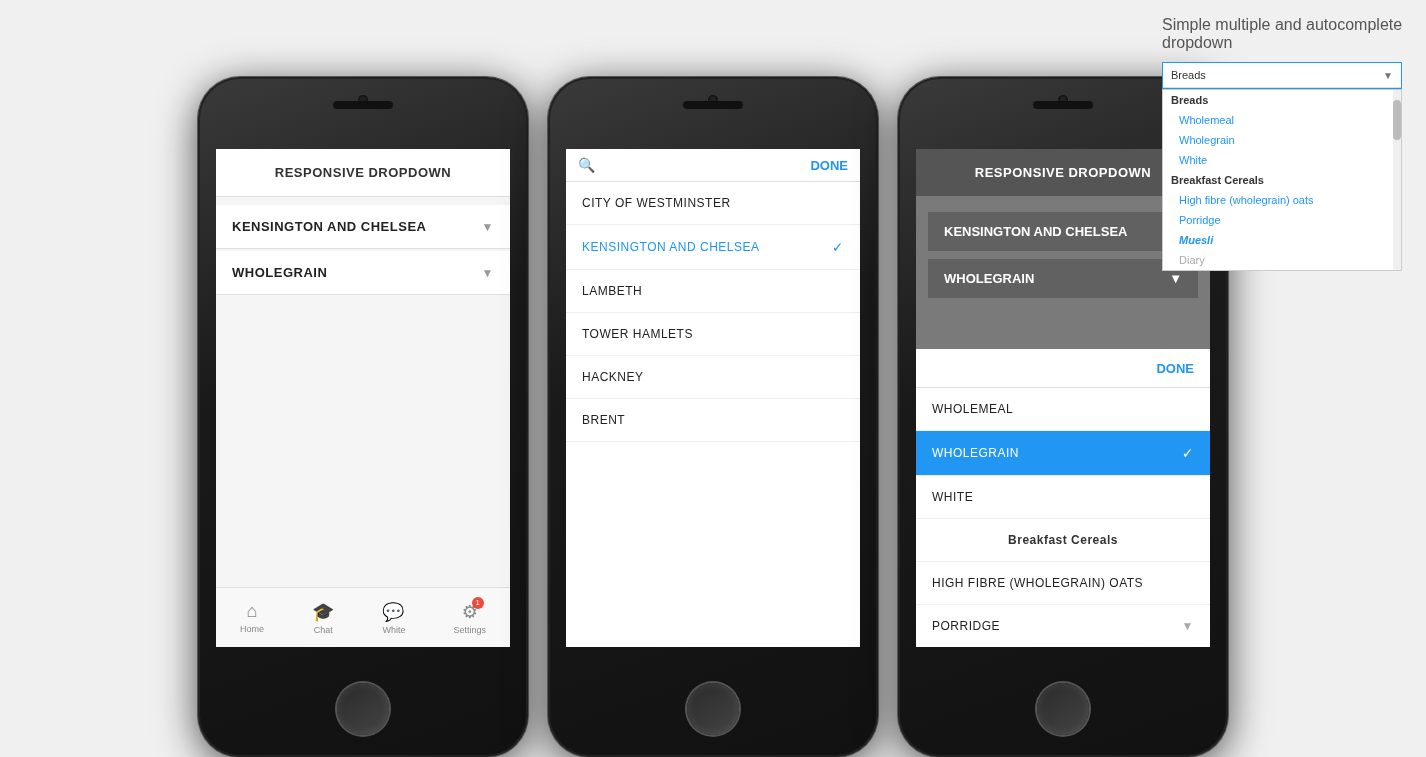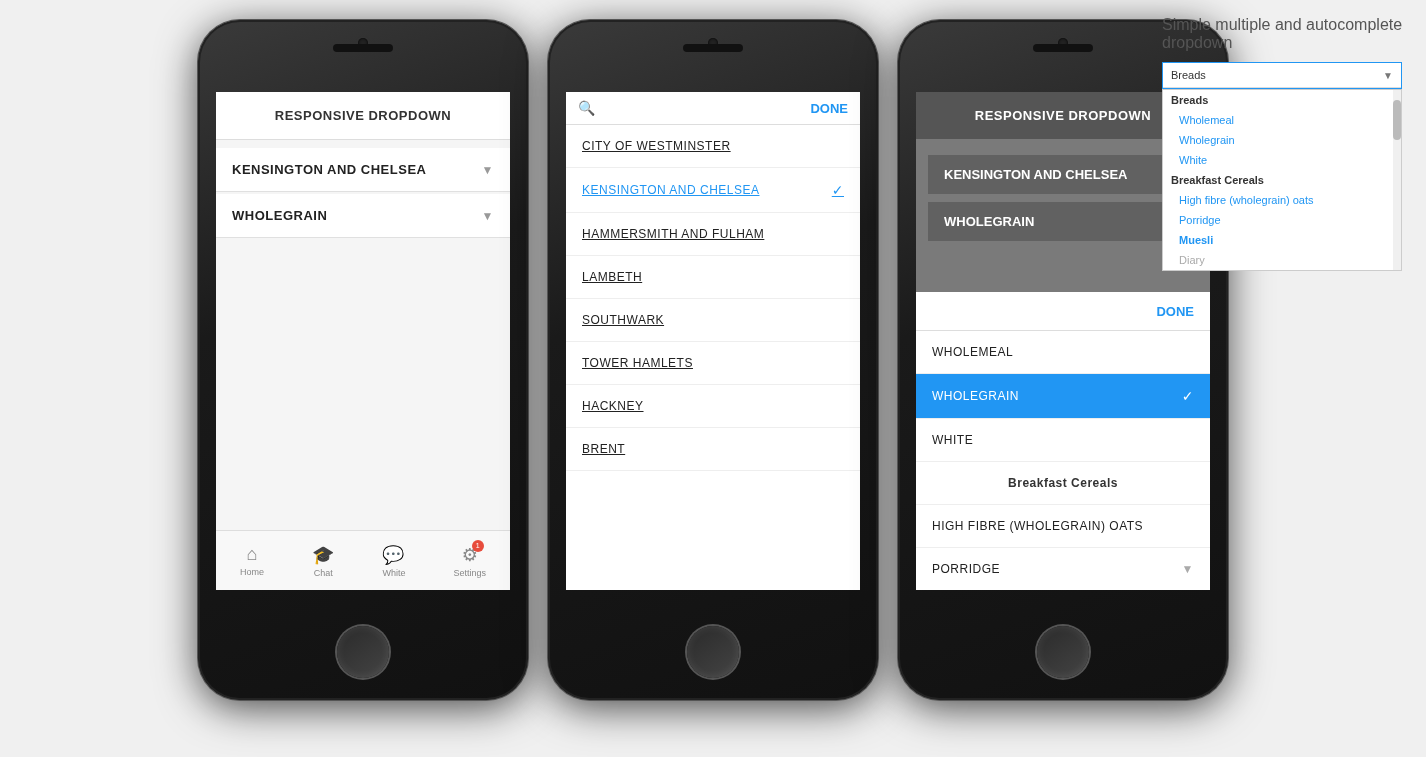--- a/index.html
+++ b/index.html
@@ -11,21 +11,21 @@
       justify-content: flex-start;
       width: 1426px;
       height: 757px;
       overflow: hidden;
       position: relative;
     }
 
     .phones-container {
       display: flex;
       flex-direction: row;
-      align-items: flex-start;
+      align-items: flex-end;
       justify-content: center;
       flex: 1;
       height: 757px;
       padding-top: 20px;
       gap: 0px;
     }
 
     
     .phone {
       width: 330px;
@@ -205,21 +205,20 @@
 
     .list-item-row {
       padding: 14px 16px;
       border-bottom: 1px solid #eee;
       font-size: 12px;
       letter-spacing: 0.5px;
       color: #222;
       display: flex;
       align-items: center;
       justify-content: space-between;
-      text-decoration: underline;
     }
 
     .list-item-row.selected {
       color: #2196F3;
     }
 
     .check-mark {
       color: #2196F3;
       font-size: 14px;
     }
@@ -423,27 +422,21 @@
       </div>
       <div class="list-scroll">
         <div class="list-item-row">
           <span>CITY OF WESTMINSTER</span>
         </div>
         <div class="list-item-row selected">
           <span>KENSINGTON AND CHELSEA</span>
           <span class="check-mark">✓</span>
         </div>
         <div class="list-item-row">
-          <span>HAMMERSMITH AND FULHAM</span>
-        </div>
-        <div class="list-item-row">
           <span>LAMBETH</span>
-        </div>
-        <div class="list-item-row">
-          <span>SOUTHWARK</span>
         </div>
         <div class="list-item-row">
           <span>TOWER HAMLETS</span>
         </div>
         <div class="list-item-row">
           <span>HACKNEY</span>
         </div>
         <div class="list-item-row">
           <span>BRENT</span>
         </div>
@@ -517,21 +510,21 @@
     <div class="dropdown-list-panel">
       <div class="panel-list-wrap">
         <div class="panel-list-content">
           <div class="panel-group-header">Breads</div>
           <div class="panel-option">Wholemeal</div>
           <div class="panel-option">Wholegrain</div>
           <div class="panel-option">White</div>
           <div class="panel-group-header">Breakfast Cereals</div>
           <div class="panel-option">High fibre (wholegrain) oats</div>
           <div class="panel-option">Porridge</div>
-          <div class="panel-option" style="color:#2196F3; font-weight:bold;">Muesli</div>
+          <div class="panel-option" style="color:#2196F3; font-weight:bold;font-style:italic;">Muesli</div>
           <div class="panel-option" style="color:#aaa;">Diary</div>
         </div>
         <div class="panel-scrollbar">
           <div class="panel-scrollthumb"></div>
         </div>
       </div>
     </div>
   </div>
 </div>
 

